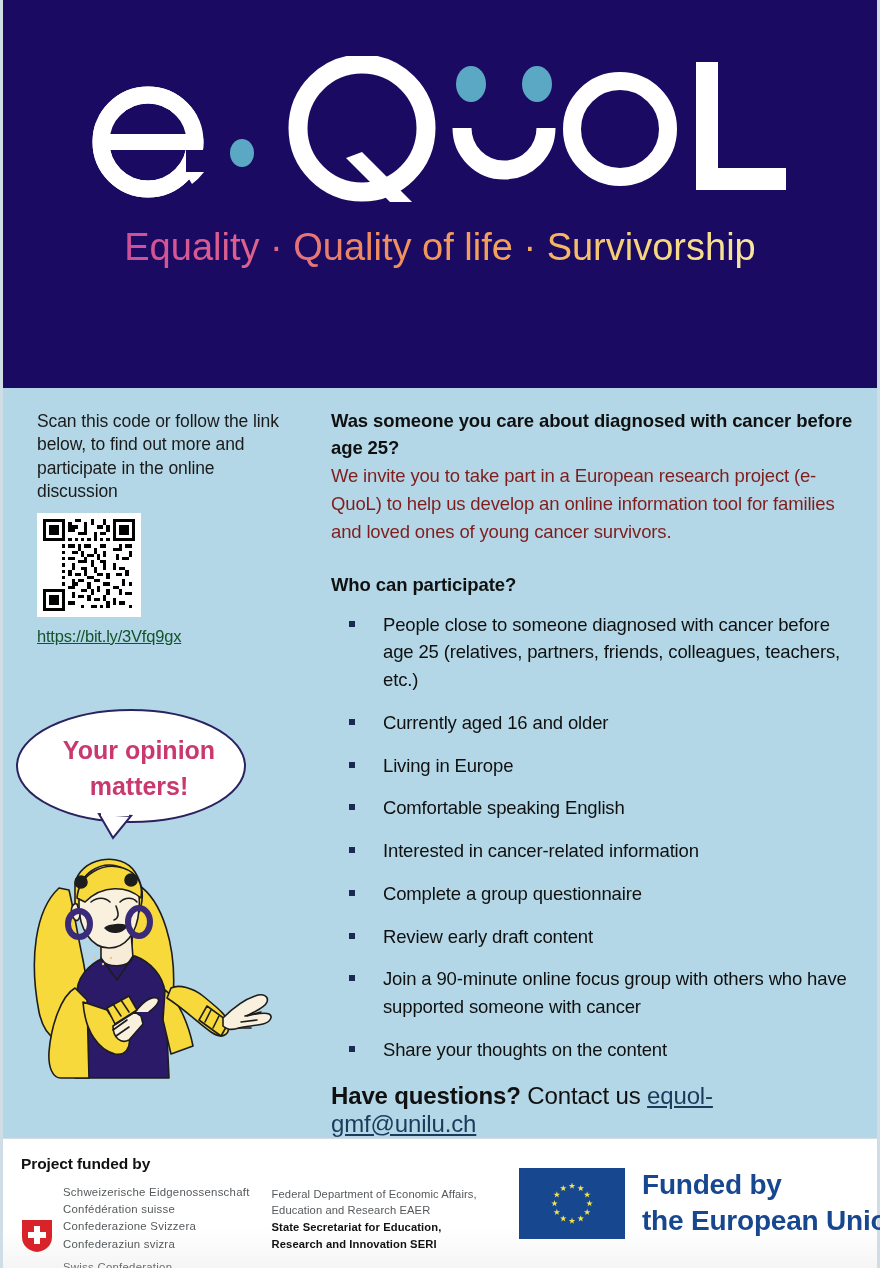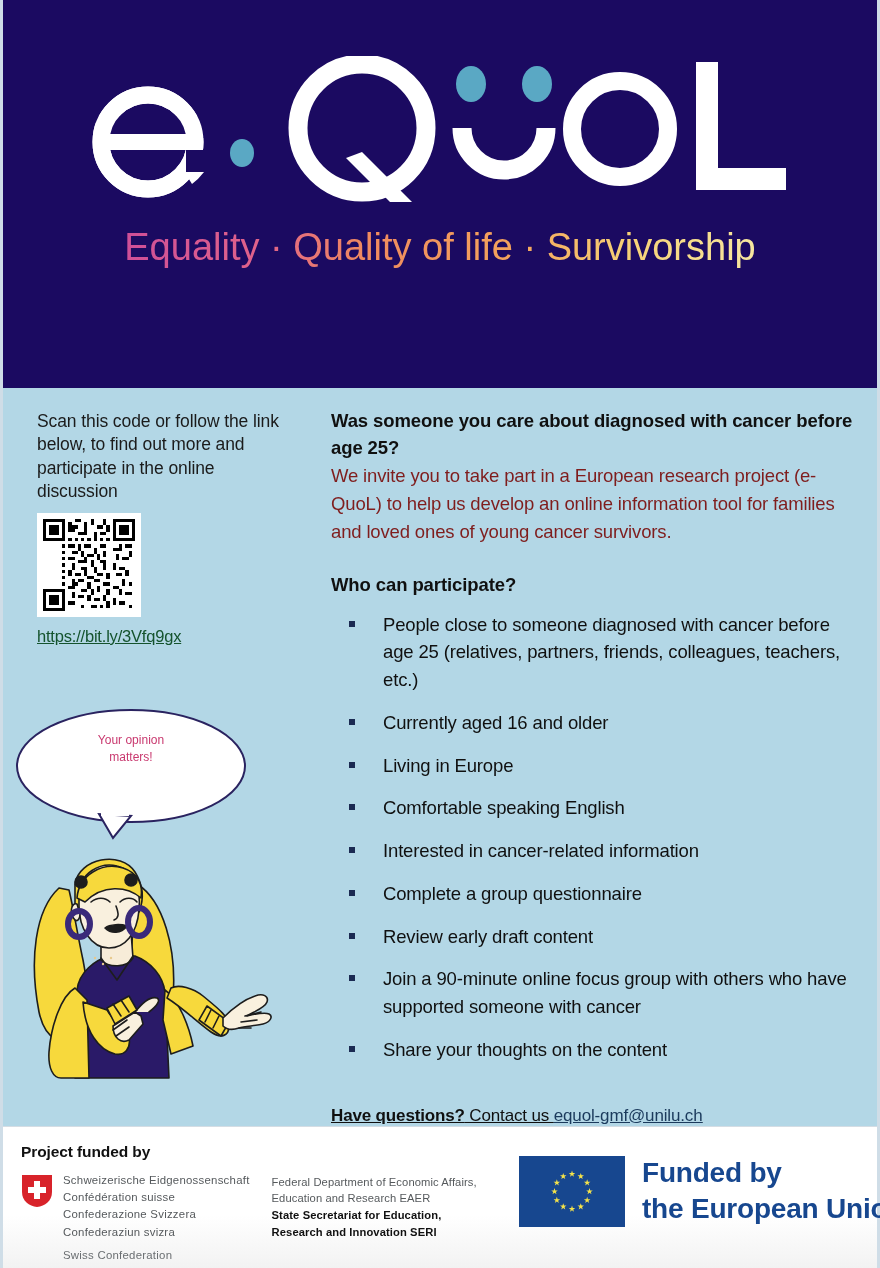--- a/index.html
+++ b/index.html
@@ -78,23 +78,23 @@
 
   
   .bubble-wrap {
     position:absolute;
     left:10px; top:318px;
     width:250px; height:130px;
   }
   .bubble-wrap svg { position:absolute; left:0; top:0; overflow:visible; }
   .bubble-text {
     position:absolute;
-    left:0; top:26px; width:236px;
+    left:8px; top:26px; width:236px;
     text-align:center;
-    font-size:12px; font-weight:normal;
+    font-size:25px; font-weight:bold;
     color:#c9396f;
     line-height:1.45;
     pointer-events:none;
   }
 
   
   .character {
     position:absolute;
     left:14px; top:452px;
     width:278px; height:240px;
@@ -120,22 +120,22 @@
     padding-left:52px;
     font-size:18.5px; color:#101010;
     line-height:1.50; margin-top:15px;
     letter-spacing:-0.15px;
   }
   ul.blist li .bullet {
     position:absolute; left:18px; top:10px;
     width:6px; height:6px; background:#1b2a52;
   }
   .contact {
-    margin-top:42px;
-    font-size:17px; color:#101010; letter-spacing:-0.15px;text-decoration:underline;
+    margin-top:18px;
+    font-size:24px; color:#101010; letter-spacing:-0.15px;
   }
   .contact b { font-weight:bold; }
   .contact a {
     color:#1b3a5c; text-decoration:underline;
   }
 
   
   .footer {
     flex:0 0 143px;
     background:linear-gradient(#ffffff 0%, #ffffff 62%, #f2f2f2 100%);
@@ -144,21 +144,21 @@
     padding:16px 0 0 18px;
   }
   .footer-title {
     font-size:15.5px; font-weight:bold; color:#111;
     letter-spacing:-0.1px;
   }
   .funders {
     display:flex; align-items:flex-start;
     margin-top:11px;
   }
-  .swiss-block { display:flex; align-items:flex-start; }
+  .swiss-block { display:flex; align-items:flex-end; }
   .swiss-shield { width:32px; height:34px; flex:0 0 32px; margin-top:2px; }
   .swiss-names {
     margin-left:10px;
     font-size:11.4px; line-height:1.52; color:#55595c;
     letter-spacing:0.25px; white-space:nowrap;
   }
   .swiss-conf {
     position:absolute; left:60px; top:122px;
     font-size:11.4px; color:#6a6e71; letter-spacing:0.25px;
   }

